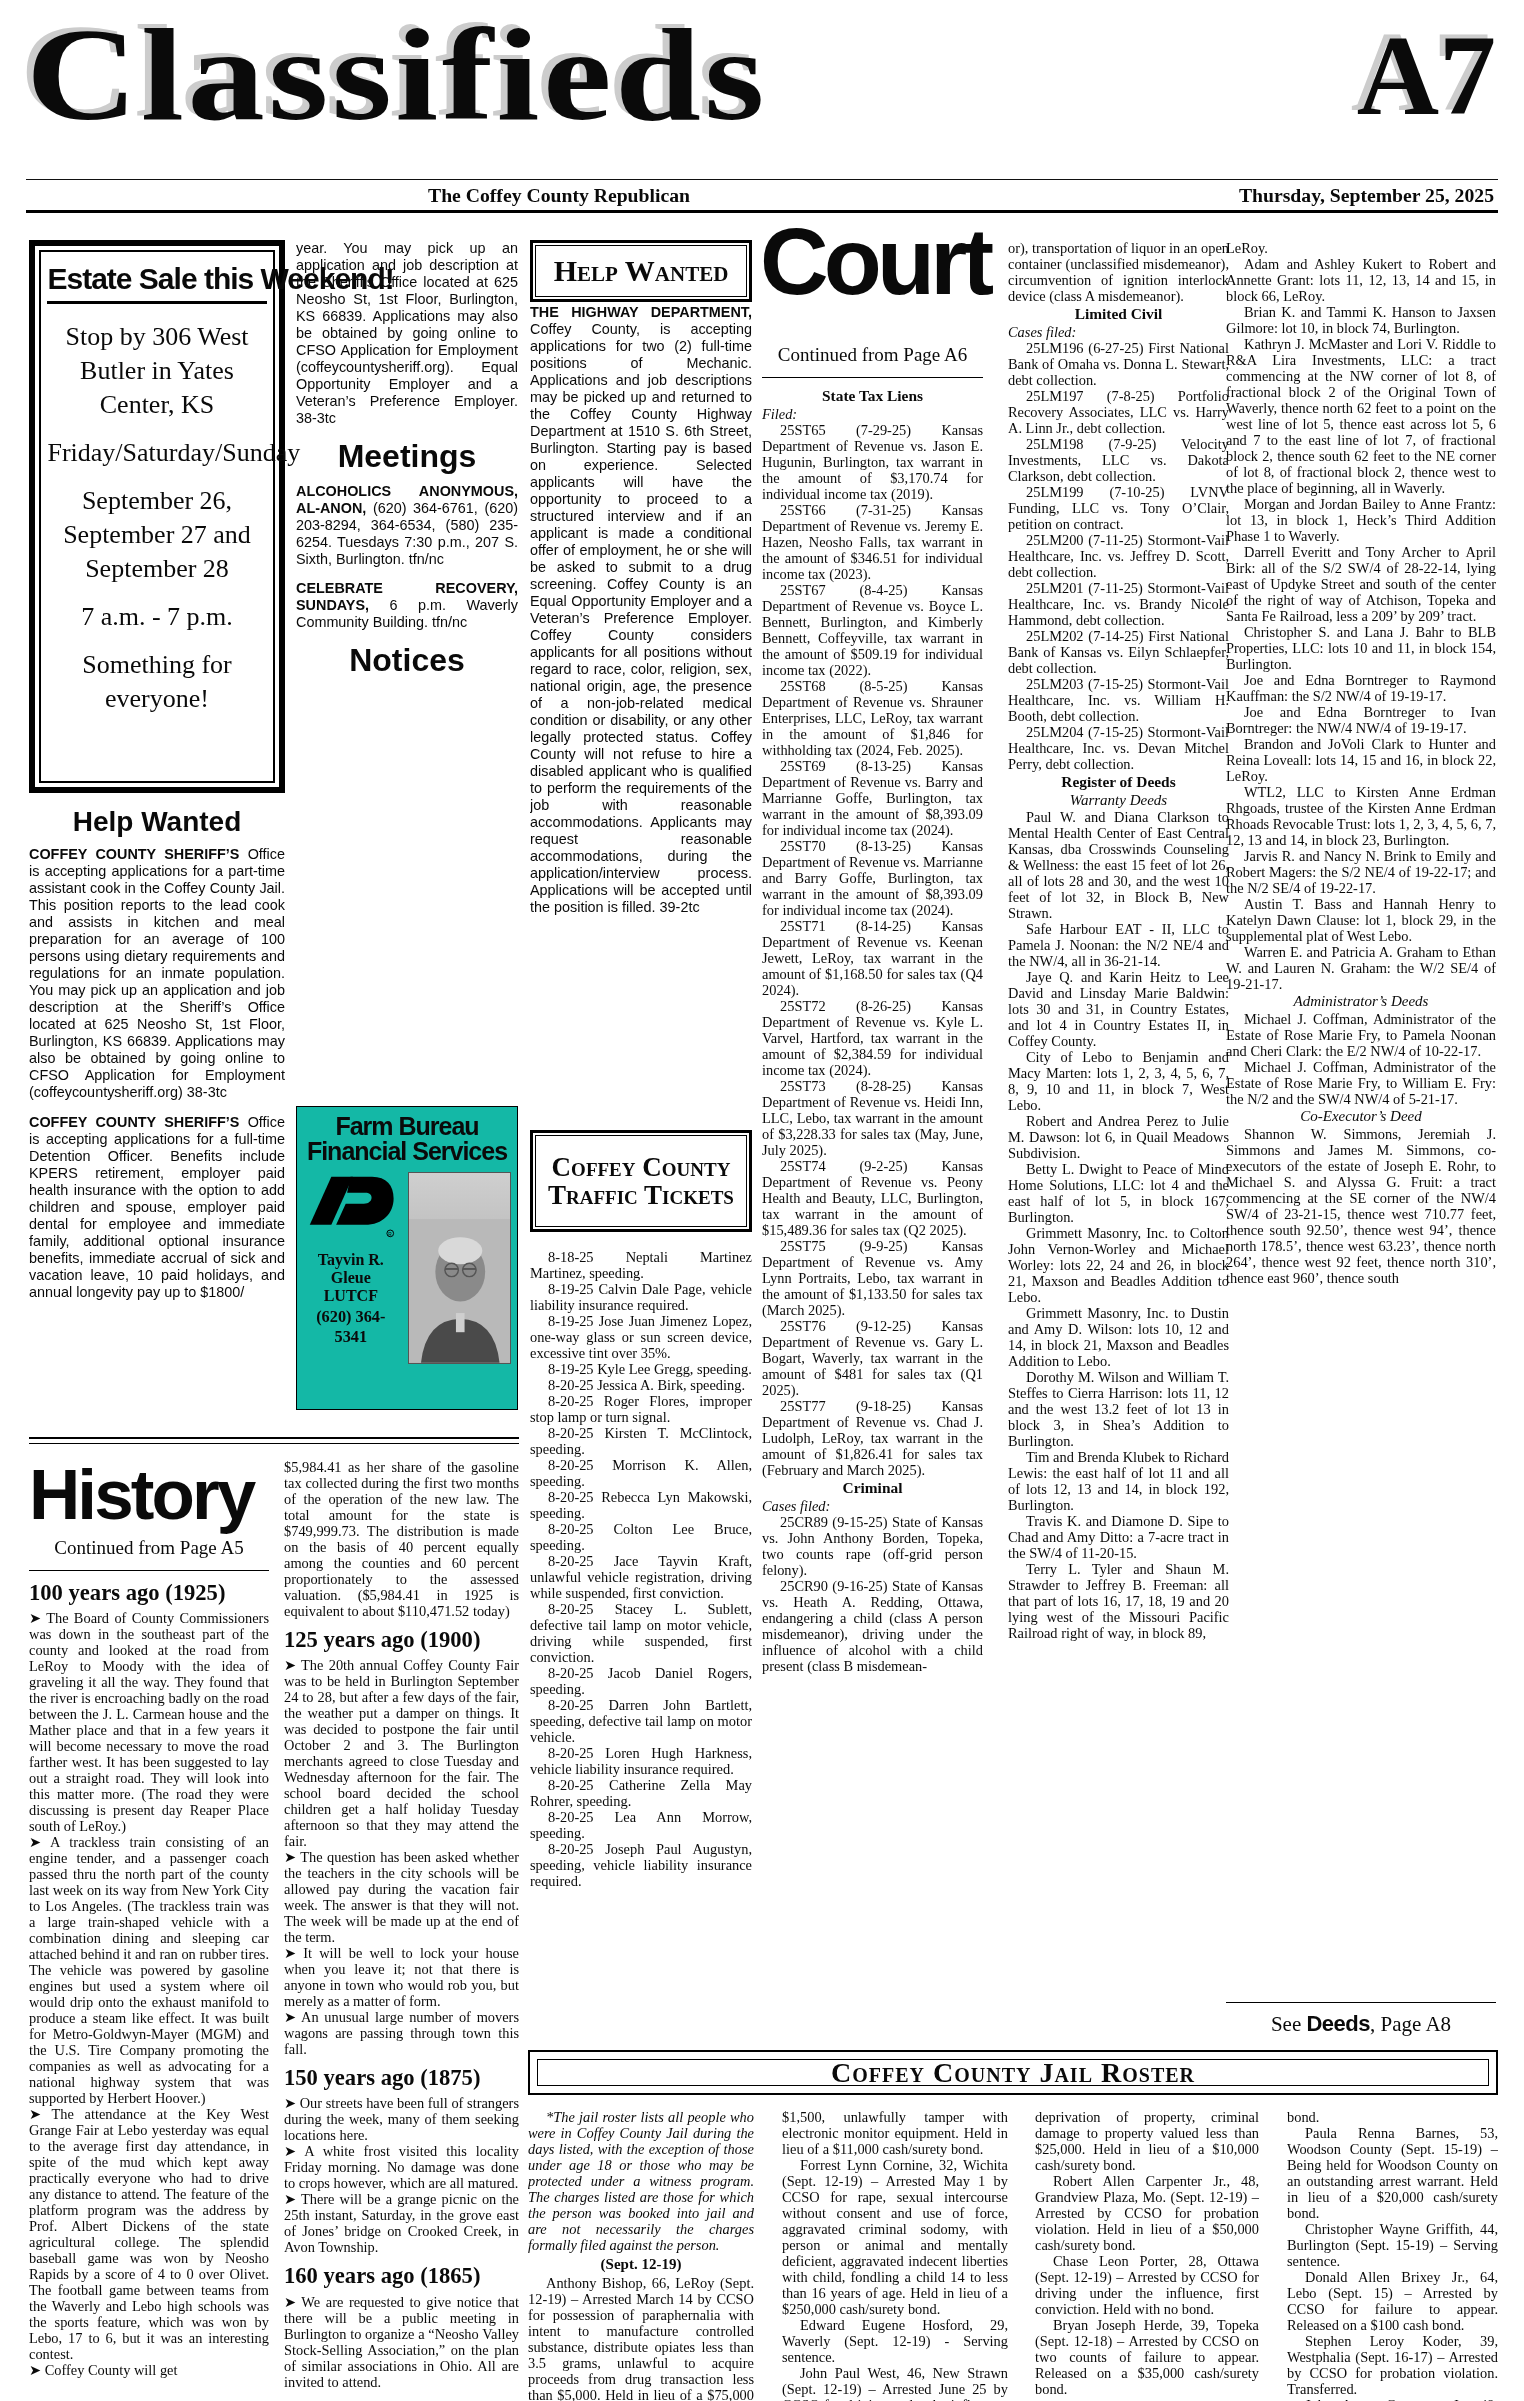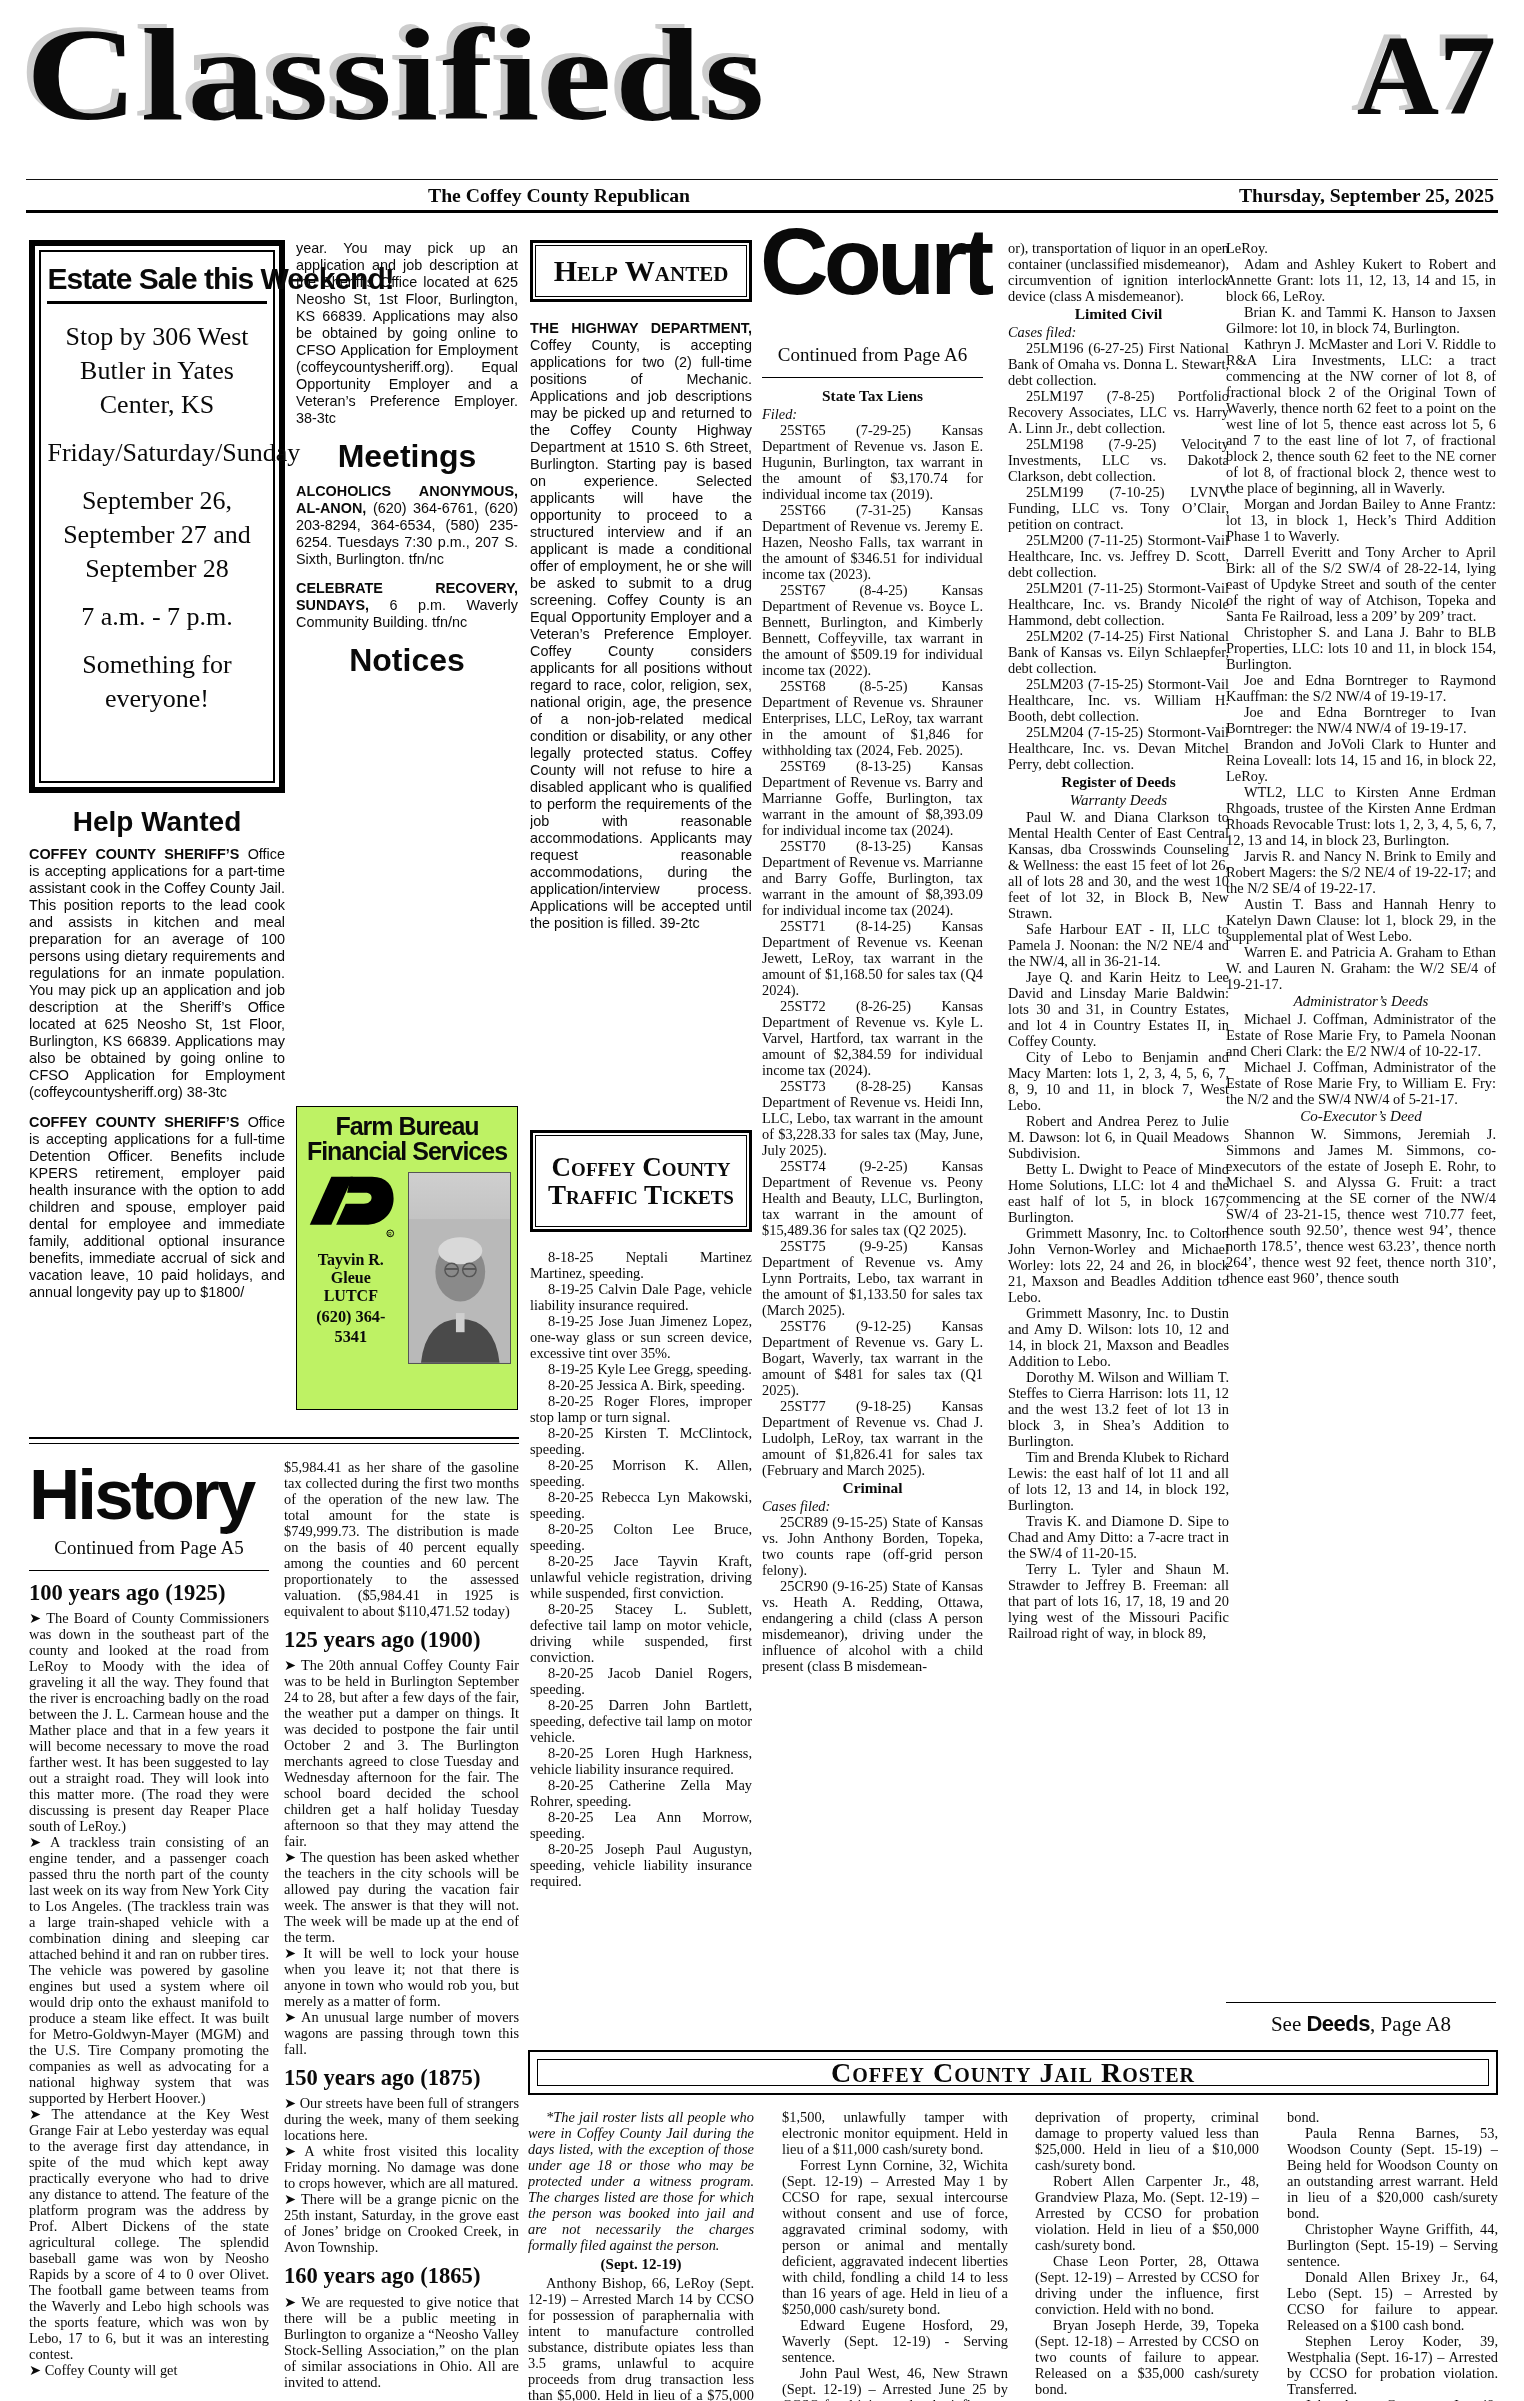--- a/index.html
+++ b/index.html
@@ -34,21 +34,21 @@
   #estate{left:29px;top:240px;width:256px;height:553px;border:6.2px solid #000;padding:3.8px;background:#fff}
   #estate .inner{border:2.4px solid #000;width:100%;height:100%;padding:12.5px 6.7px;text-align:center}
   #estate .title{font-family:"Liberation Sans",sans-serif;font-weight:bold;font-size:30px;letter-spacing:-1px;line-height:1;padding-bottom:6.7px;border-bottom:3.4px solid #000;margin-bottom:16.3px;white-space:nowrap}
   #estate .line{font-size:26px;line-height:1.3;margin-bottom:14.4px}
 
   #hw-head{left:29px;top:806px;width:256px;text-align:center;font-family:"Liberation Sans",sans-serif;font-weight:bold;font-size:28px}
   #col1-blocks{left:29px;top:846px;width:256px;height:574px}
   #col2-blocks{left:296px;top:240px;width:222px;height:862px}
 
   
-  #farm{left:296px;top:1106px;width:222px;height:304px;border:1.9px solid #000;padding:6.7px 5.8px;background:#bef264}
+  #farm{left:296px;top:1106px;width:222px;height:304px;border:1.9px solid #000;padding:6.7px 5.8px;background:#14b8a6}
   #farm .ftitle{font-family:"Liberation Sans",sans-serif;font-weight:bold;font-size:25px;line-height:1.02;text-align:center;letter-spacing:-1px;margin-bottom:7.7px}
   #farm .frow{display:flex;justify-content:space-between}
   #farm .fleft{width:96px;text-align:center}
   #farm .fname{font-weight:bold;font-size:16px;margin-top:4.8px}
   #farm .flutcf{font-weight:bold;font-size:16px}
   #farm .fphone{font-weight:bold;font-size:16.3px;margin-top:1.9px}
   #farm .photo{width:103px;height:192px;background:linear-gradient(180deg,#cfcfcf,#9f9f9f);border:1px solid #555;position:relative;overflow:hidden}
   #farm .photo svg{position:absolute;bottom:0;left:0}
 
   
@@ -57,21 +57,21 @@
   #hist-left{position:absolute;left:0;top:22px;width:240px;height:1474px;overflow:hidden}
   #hist-right{position:absolute;left:255px;top:22px;width:235px;height:1474px;overflow:hidden}
   #hist-title{font-family:"Liberation Sans",sans-serif;font-weight:bold;font-size:71px;letter-spacing:-2.9px;line-height:1;margin-bottom:6.7px}
   .contdfrom{font-size:19px;text-align:center;border-bottom:1.9px solid #000;padding-bottom:11px;margin-bottom:10px}
 
   
   .dblbox{border:3.8px solid #000;padding:2.4px;background:#fff}
   .dblbox .in{border:1.4px solid #000;width:100%;height:100%;display:flex;align-items:center;justify-content:center;text-align:center}
   .boxtitle{font-variant:small-caps;font-weight:bold;font-size:30px;line-height:1.05;font-family:"Liberation Serif",serif}
   #box3{left:530px;top:240px;width:222px;height:62px}
-  #col3-blocks{left:530px;top:320px;width:222px;height:795px}
+  #col3-blocks{left:530px;top:304px;width:222px;height:795px}
   #box3b{left:530px;top:1130px;width:222px;height:102px}
   #box3b .boxtitle{font-size:27px}
   #tickets{left:530px;top:1249px;width:222px;height:811px}
 
   
   #court-title{left:760px;top:214px;font-family:"Liberation Sans",sans-serif;font-weight:bold;font-size:95px;letter-spacing:-4.8px;line-height:1;white-space:nowrap}
   #contd6{left:762px;top:344px;width:221px}
   #col4-blocks{left:762px;top:386px;width:221px;height:1672px}
   #col5-blocks{left:1008px;top:240px;width:221px;height:1819px}
   #col6-blocks{left:1226px;top:240px;width:270px;height:1748px}

